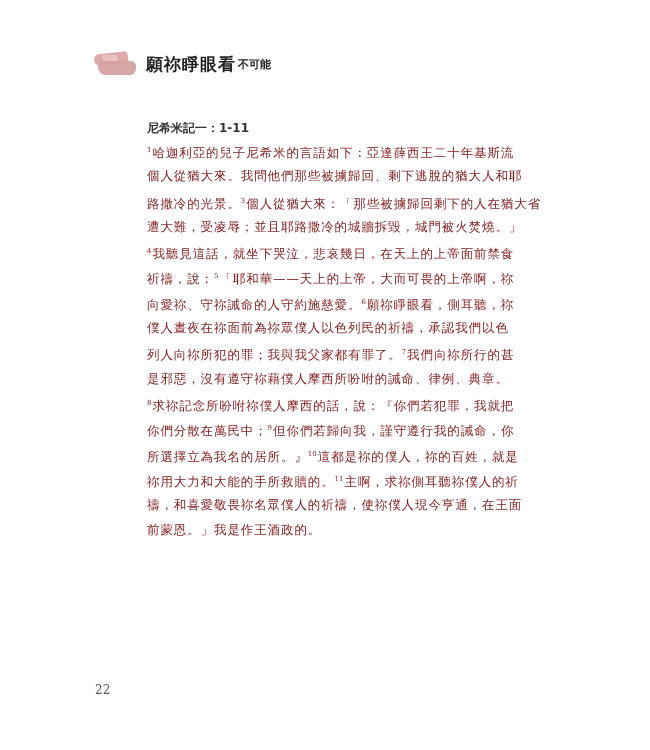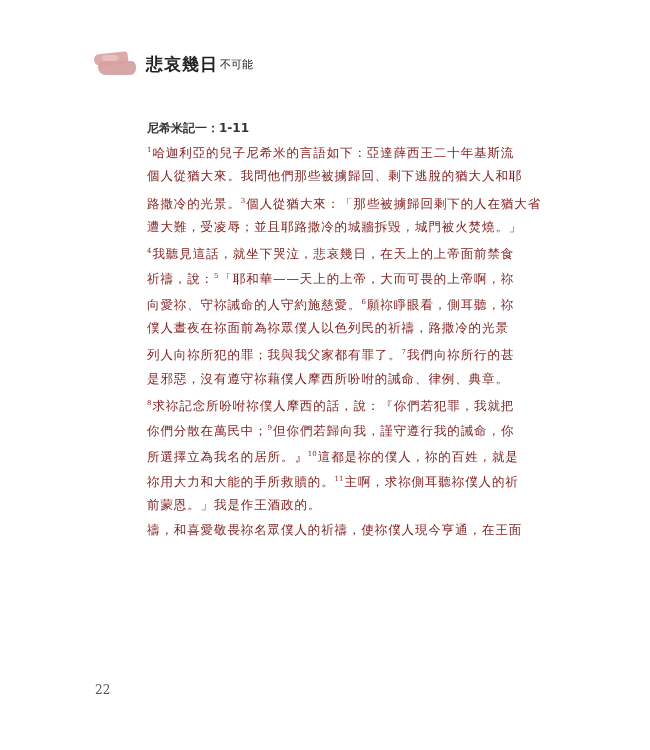--- a/index.html
+++ b/index.html
@@ -6,21 +6,21 @@
     body {
       width: 650px; height: 750px; background: #ffffff; position: relative; overflow: hidden;
       font-family: "DejaVu Serif", serif; color: #3a3a3a;
     }
     .header { position: absolute; left: 92px; top: 48px; height: 32px; display: flex; align-items: center; }
     .logo { width: 44px; height: 26px; position: relative; margin-right: 10px; }
     .logo .a { position: absolute; left: 2px; top: 2px; width: 34px; height: 12px; background: #d9a0a0; border-radius: 6px 4px 4px 8px; transform: rotate(-6deg); opacity: .9; }
     .logo .b { position: absolute; left: 6px; top: 10px; width: 38px; height: 14px; background: #c98a8a; border-radius: 10px 8px 10px 12px; opacity: .75; }
     .logo .c { position: absolute; left: 10px; top: 4px; width: 16px; height: 6px; background: #e8c2c2; border-radius: 3px; }
     .title-main { font-family: "DejaVu Serif", serif; font-weight: bold; font-size: 17px; color: #222; letter-spacing: 1px; }
-    .title-sub { font-family: "DejaVu Serif", serif; font-weight: normal; font-size: 11px; color: #222; margin-left: 2px; }
+    .title-sub { font-family: "DejaVu Serif", serif; font-weight: bold; font-size: 11px; color: #222; margin-left: 2px; }
     .section-heading {
       position: absolute; left: 147px; top: 120px;
       font-family: "DejaVu Sans", sans-serif; font-weight: bold; font-size: 12px; color: #333;
     }
     .body-text {
       position: absolute; left: 147px; top: 138px; width: 360px;
       font-size: 12.5px; line-height: 25.3px; color: #7f1d1d; letter-spacing: 0.9px;
     }
     .line { white-space: nowrap; height: 25.3px; }
     sup { font-size: 7px; vertical-align: 5px; letter-spacing: 0; margin-right: 1px; }
@@ -31,38 +31,38 @@
   </style>
 </head>
 <body>
 
 <div class="header">
   <div class="logo">
     <div class="b"></div>
       <div class="a"></div>
       <div class="c"></div>
   </div>
-  <span class="title-main">悲哀幾日</span>
+  <span class="title-main">願祢睜眼看</span>
   <span class="title-sub">不可能</span>
 </div>
 
 <div class="section-heading">尼希米記一：1-11</div>
 
 <div class="body-text" id="body-text">
     <div class="line"><sup>1</sup><span>哈迦利亞的兒子尼希米的言語如下：亞達薛西王二十年基斯流</span></div>
     <div class="line"><span>個人從猶大來。我問他們那些被擄歸回、剩下逃脫的猶大人和耶</span></div>
     <div class="line"><span>路撒冷的光景。</span><sup>3</sup><span>個人從猶大來：「那些被擄歸回剩下的人在猶大省</span></div>
     <div class="line"><span>遭大難，受凌辱；並且耶路撒冷的城牆拆毀，城門被火焚燒。」</span></div>
     <div class="line"><sup>4</sup><span>我聽見這話，就坐下哭泣，悲哀幾日，在天上的上帝面前禁食</span></div>
     <div class="line"><span>祈禱，說：</span><sup>5</sup><span>「耶和華——天上的上帝，大而可畏的上帝啊，祢</span></div>
     <div class="line"><span>向愛祢、守祢誡命的人守約施慈愛。</span><sup>6</sup><span>願祢睜眼看，側耳聽，祢</span></div>
-    <div class="line"><span>僕人晝夜在祢面前為祢眾僕人以色列民的祈禱，路撒冷的光景</span></div>
+    <div class="line"><span>僕人晝夜在祢面前為祢眾僕人以色列民的祈禱，承認我們以色</span></div>
     <div class="line"><span>列人向祢所犯的罪；我與我父家都有罪了。</span><sup>7</sup><span>我們向祢所行的甚</span></div>
     <div class="line"><span>是邪惡，沒有遵守祢藉僕人摩西所吩咐的誡命、律例、典章。</span></div>
     <div class="line"><sup>8</sup><span>求祢記念所吩咐祢僕人摩西的話，說：『你們若犯罪，我就把</span></div>
     <div class="line"><span>你們分散在萬民中；</span><sup>9</sup><span>但你們若歸向我，謹守遵行我的誡命，你</span></div>
     <div class="line"><span>所選擇立為我名的居所。』</span><sup>10</sup><span>這都是祢的僕人，祢的百姓，就是</span></div>
     <div class="line"><span>祢用大力和大能的手所救贖的。</span><sup>11</sup><span>主啊，求祢側耳聽祢僕人的祈</span></div>
+    <div class="line"><span>禱，和喜愛敬畏祢名眾僕人的祈禱，使祢僕人現今亨通，在王面</span></div>
     <div class="line"><span>前蒙恩。」我是作王酒政的。</span></div>
-    <div class="line"><span>禱，和喜愛敬畏祢名眾僕人的祈禱，使祢僕人現今亨通，在王面</span></div>
   </div>
 
 <div class="page-number">22</div>
 
 </body></html>

